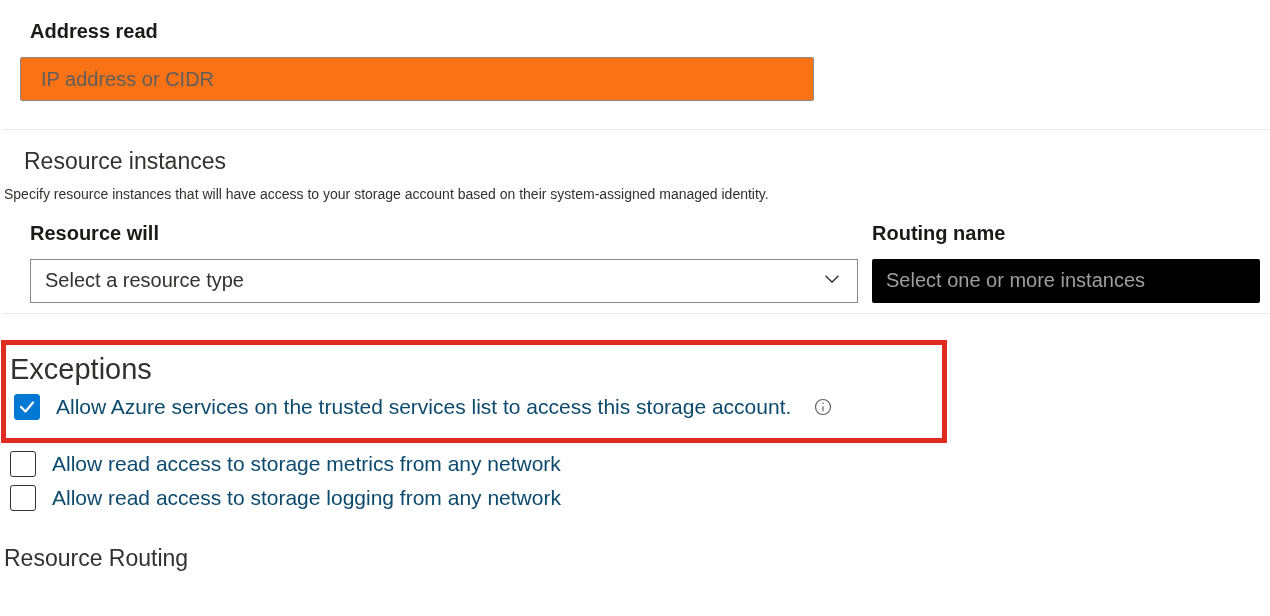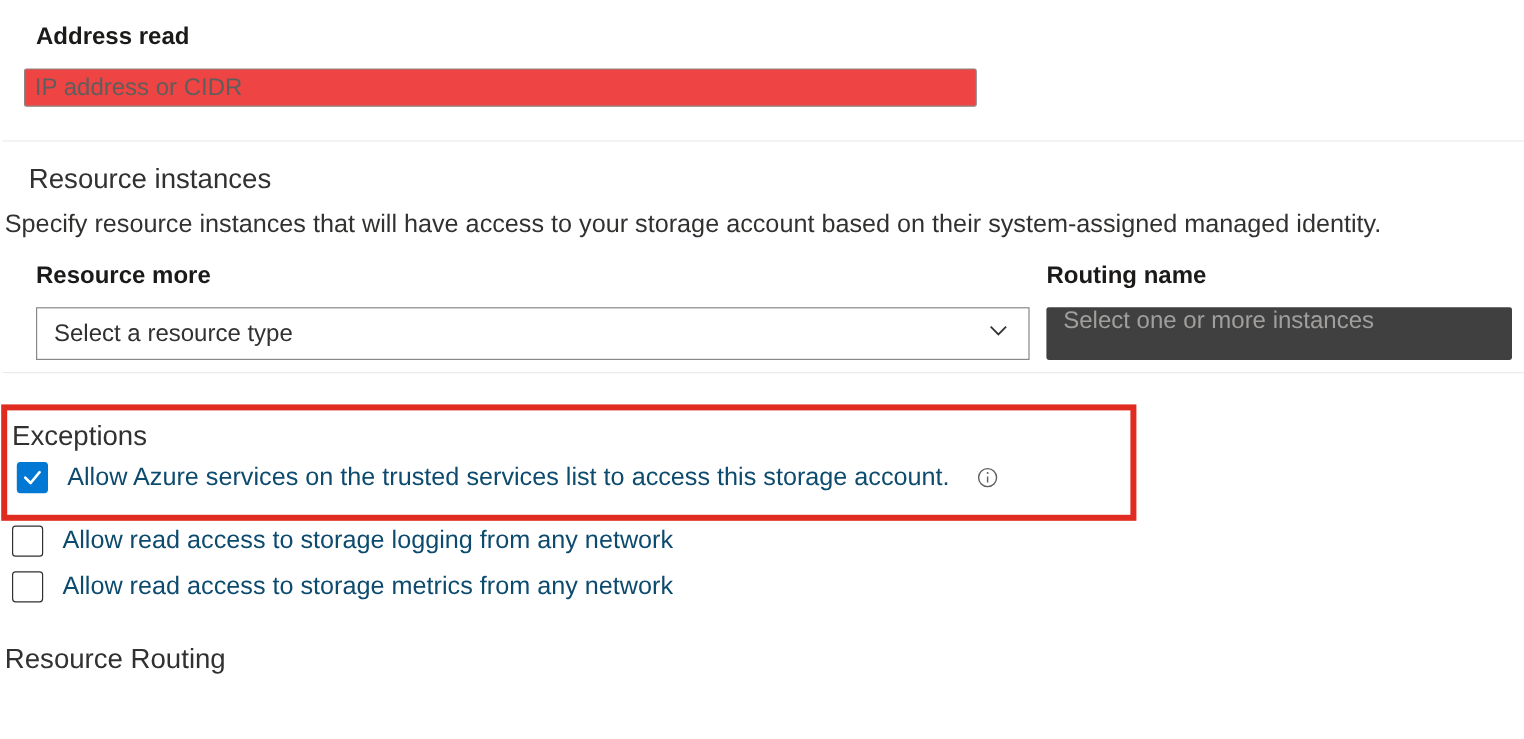--- a/index.html
+++ b/index.html
@@ -19,38 +19,38 @@
     font-weight: 600;
     font-size: 20px;
     color: #1b1a19;
     padding: 20px 0 8px 28px;
   }
   .input-row {
     padding: 6px 0 22px 18px;
   }
   .text-input {
     width: 794px;
-    height: 32px;
+    height: 44px;
     border: 1px solid #8a8886;
     border-radius: 2px;
     font-size: 20px;
-    padding: 4px 8px;
-    background: #ef4444;
+    padding: 4px 20px;
+    background: #f97316;
     color: #323130;
   }
   .text-input::placeholder { color: #605e5c; }
   .section-heading {
     font-size: 23px;
     font-weight: 400;
     color: #323130;
     padding: 18px 0 4px 2px;
     margin-left: 20px;
   }
   .section-desc {
-    font-size: 21px;
+    font-size: 14px;
     font-weight: 400;
     color: #323130;
     padding: 6px 0 6px 2px;
     line-height: 1.35;
   }
   .columns {
     display: flex;
     gap: 24px;
     padding-top: 12px;
   }
@@ -85,43 +85,43 @@
   }
   .dropdown .chev {
     position: absolute;
     right: 14px;
     top: 50%;
     transform: translateY(-50%);
   }
   .disabled-select {
     width: 100%;
     height: 44px;
-    background: #404040;
+    background: #000000;
     border: none;
     border-radius: 2px;
     display: flex;
-    align-items: flex-start;
+    align-items: center;
     padding: 0 14px;
     font-size: 20px;
     color: #a19f9d;
   }
   .bottom-border {
     border-bottom: 1px solid #edebe9;
     margin-top: 6px;
   }
   .highlight-box {
     border: 5px solid #e02b20;
     margin-top: 26px;
     padding: 4px 0 14px 0;
     width: 946px;
     position: relative;
     left: -1px;
   }
   .exceptions-heading {
-    font-size: 23px;
+    font-size: 29px;
     font-weight: 400;
     padding: 4px 14px 4px 4px;
   }
   .checkbox-row {
     display: flex;
     align-items: center;
     gap: 16px;
     padding: 4px 0 4px 8px;
     font-size: 21px;
     color: #0c4a6e;
@@ -165,21 +165,21 @@
   <div class="input-row">
     <input class="text-input" type="text" placeholder="IP address or CIDR" style="">
   </div>
   <div class="bottom-border"></div>
 
   <div class="section-heading">Resource instances</div>
   <div class="section-desc">Specify resource instances that will have access to your storage account based on their system-assigned managed identity.</div>
 
   <div class="columns">
     <div class="col-left">
-      <div class="col-label">Resource more</div>
+      <div class="col-label">Resource will</div>
       <div class="dropdown">
         <span>Select a resource type</span>
         <span class="chev">
           <svg width="22" height="22" viewBox="0 0 24 24" fill="none" stroke="#323130" stroke-width="1.6">
             <polyline points="5 9 12 16 19 9"></polyline>
           </svg>
         </span>
       </div>
     </div>
     <div class="col-right">
@@ -204,25 +204,25 @@
       <span class="info-icon">
         <svg width="20" height="20" viewBox="0 0 24 24" fill="none" stroke="#605e5c" stroke-width="1.4">
           <circle cx="12" cy="12" r="9"></circle>
           <line x1="12" y1="11" x2="12" y2="17"></line>
           <circle cx="12" cy="7.5" r="1" fill="#605e5c" stroke="none"></circle>
         </svg>
       </span>
     </div>
   </div>
 
+  <div class="checkbox-row" style="padding-left:8px; padding-top:8px;">
+    <div class="checkbox"></div>
+    <span>Allow read access to storage metrics from any network</span>
+  </div>
+
   <div class="checkbox-row" style="padding-left:8px;">
     <div class="checkbox"></div>
     <span>Allow read access to storage logging from any network</span>
   </div>
 
-  <div class="checkbox-row" style="padding-left:8px; padding-top:8px;">
-    <div class="checkbox"></div>
-    <span>Allow read access to storage metrics from any network</span>
-  </div>
-
   <div class="nr-heading">Resource Routing</div>
 
 </div>
 
 </body></html>

